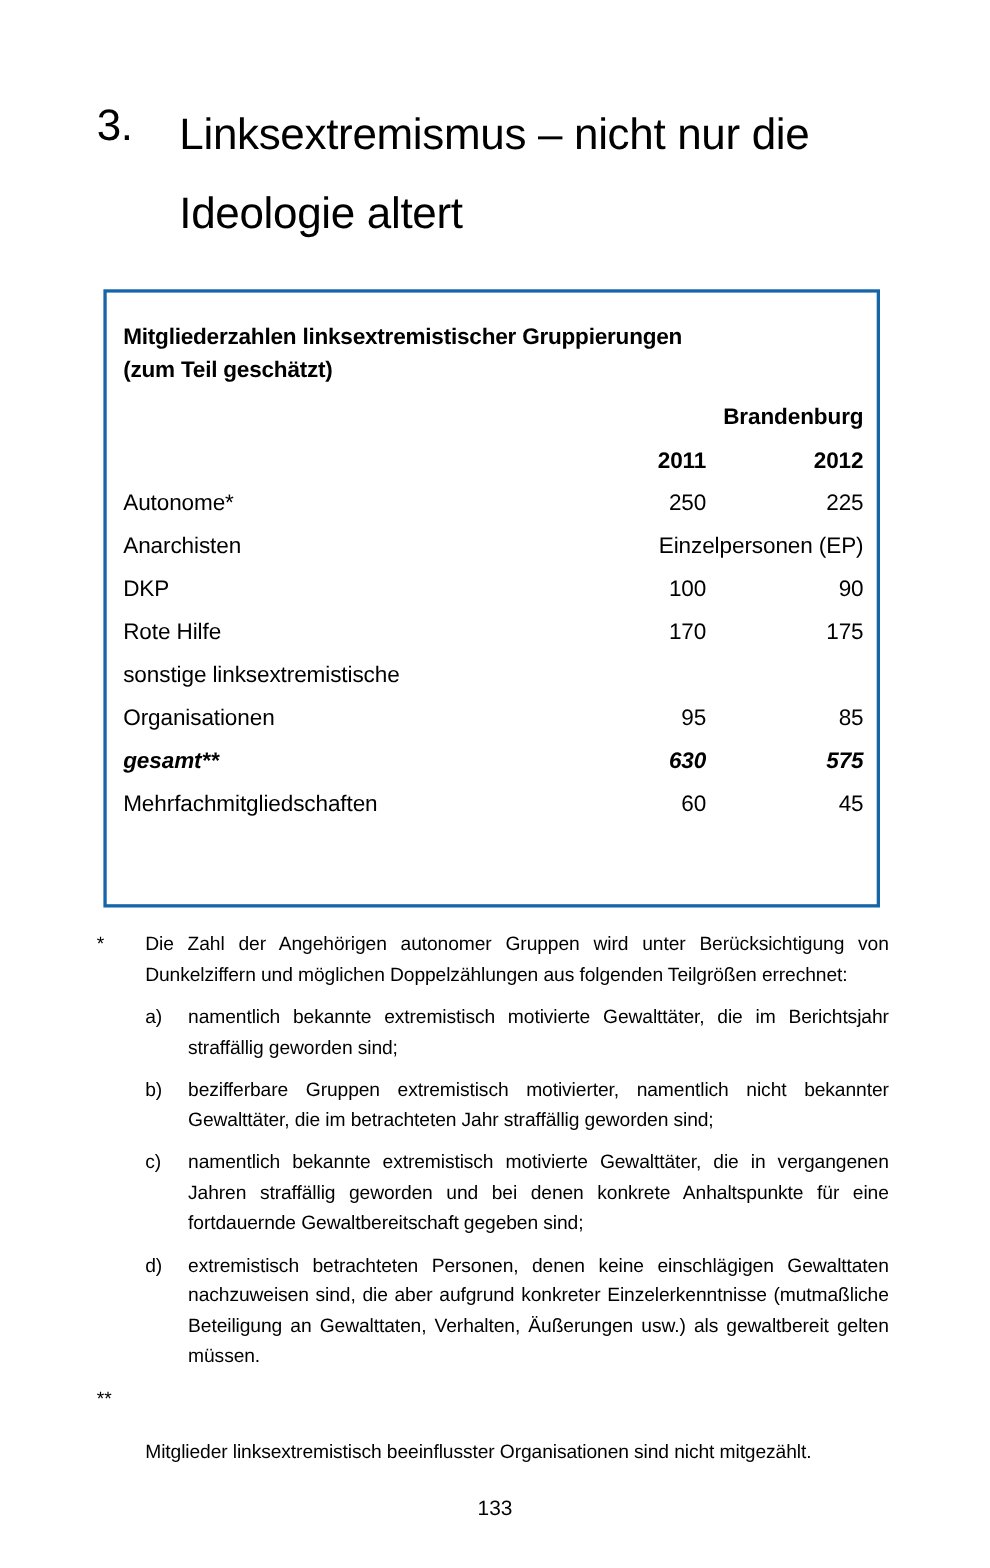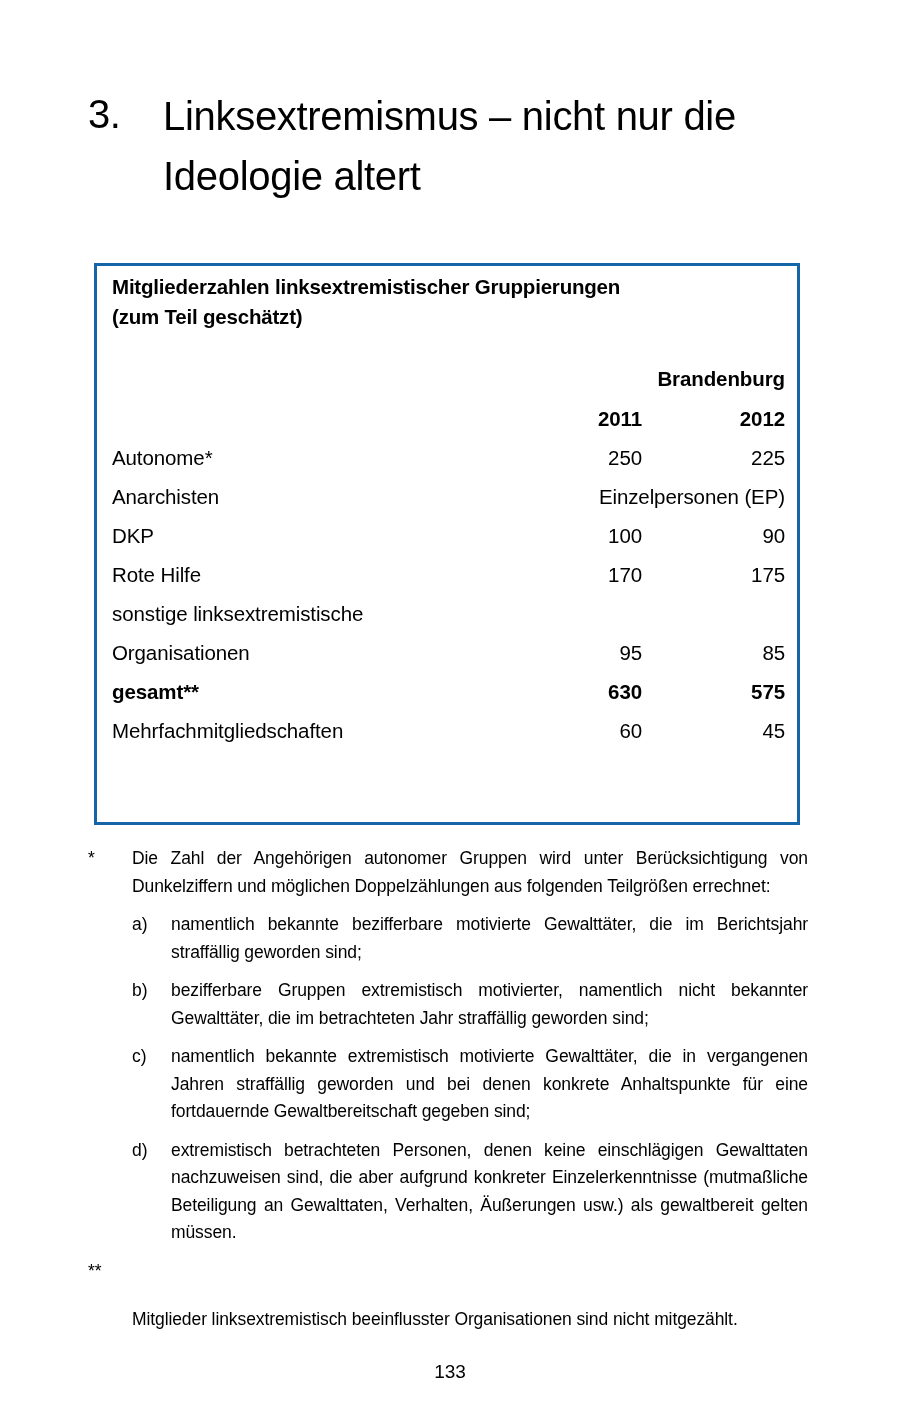--- a/index.html
+++ b/index.html
@@ -29,21 +29,21 @@
     font-size: 40px;
     font-weight: 400;
     line-height: 56px;
     width: 75px;
     flex: 0 0 75px;
     letter-spacing: -0.5px;
   }
   .chapter-title {
     font-size: 40px;
     font-weight: 400;
-    line-height: 60px;
+    line-height: 72px;
     letter-spacing: -0.3px;
     max-width: 600px;
   }
 
   
   .table-box {
     position: absolute;
     left: 94px;
     top: 263px;
     width: 706px;
@@ -54,21 +54,21 @@
   }
   .box-inner {
     position: relative;
     padding: 0;
     height: 100%;
   }
 
   .table-title {
     position: absolute;
     left: 15px;
-    top: 6px;
+    top: 26px;
     font-size: 20.5px;
     font-weight: bold;
     line-height: 30px;
     letter-spacing: -0.2px;
   }
 
   
   .tbl {
     position: absolute;
     left: 15px;
@@ -84,21 +84,21 @@
     line-height: 39px;
     height: 39px;
     font-weight: 400;
   }
   .col-label { width: 385px; text-align: left; }
   .col-y1 { width: 145px; text-align: right; }
   .col-y2 { width: 143px; text-align: right; }
 
   .hdr-region td { font-weight: bold; line-height: 41px; height: 41px; }
   .hdr-years td { font-weight: bold; line-height: 39px; height: 39px; }
-  .row-bold td { font-weight: bold; }
+  .row-bold td { font-weight: bold; font-style: italic; }
   .span-cell { text-align: right; }
   .label-two-line { line-height: 39px; }
 
   
   .footnotes {
     position: absolute;
     left: 88px;
     top: 845px;
     width: 720px;
     font-size: 17.5px;
@@ -235,21 +235,21 @@
 
 <div class="footnotes">
 
   <div class="fn">
     <div class="fn-marker">*</div>
     <div class="fn-body">Die Zahl der Angehörigen autonomer Gruppen wird unter Berücksichtigung von Dunkelziffern und möglichen Doppelzählungen aus folgenden Teilgrößen errechnet:</div>
   </div>
 
   <div class="fn-sub">
     <div class="fn-sub-marker">a)</div>
-    <div class="fn-sub-body">namentlich bekannte bezifferbare motivierte Gewalttäter, die im Berichtsjahr straffällig geworden sind;</div>
+    <div class="fn-sub-body">namentlich bekannte extremistisch motivierte Gewalttäter, die im Berichtsjahr straffällig geworden sind;</div>
   </div>
 
   <div class="fn-sub">
     <div class="fn-sub-marker">b)</div>
     <div class="fn-sub-body">bezifferbare Gruppen extremistisch motivierter, namentlich nicht bekannter Gewalttäter, die im betrachteten Jahr straffällig geworden sind;</div>
   </div>
 
   <div class="fn-sub">
     <div class="fn-sub-marker">c)</div>
     <div class="fn-sub-body">namentlich bekannte extremistisch motivierte Gewalttäter, die in vergangenen Jahren straffällig geworden und bei denen konkrete Anhaltspunkte für eine fortdauernde Gewaltbereitschaft gegeben sind;</div>

